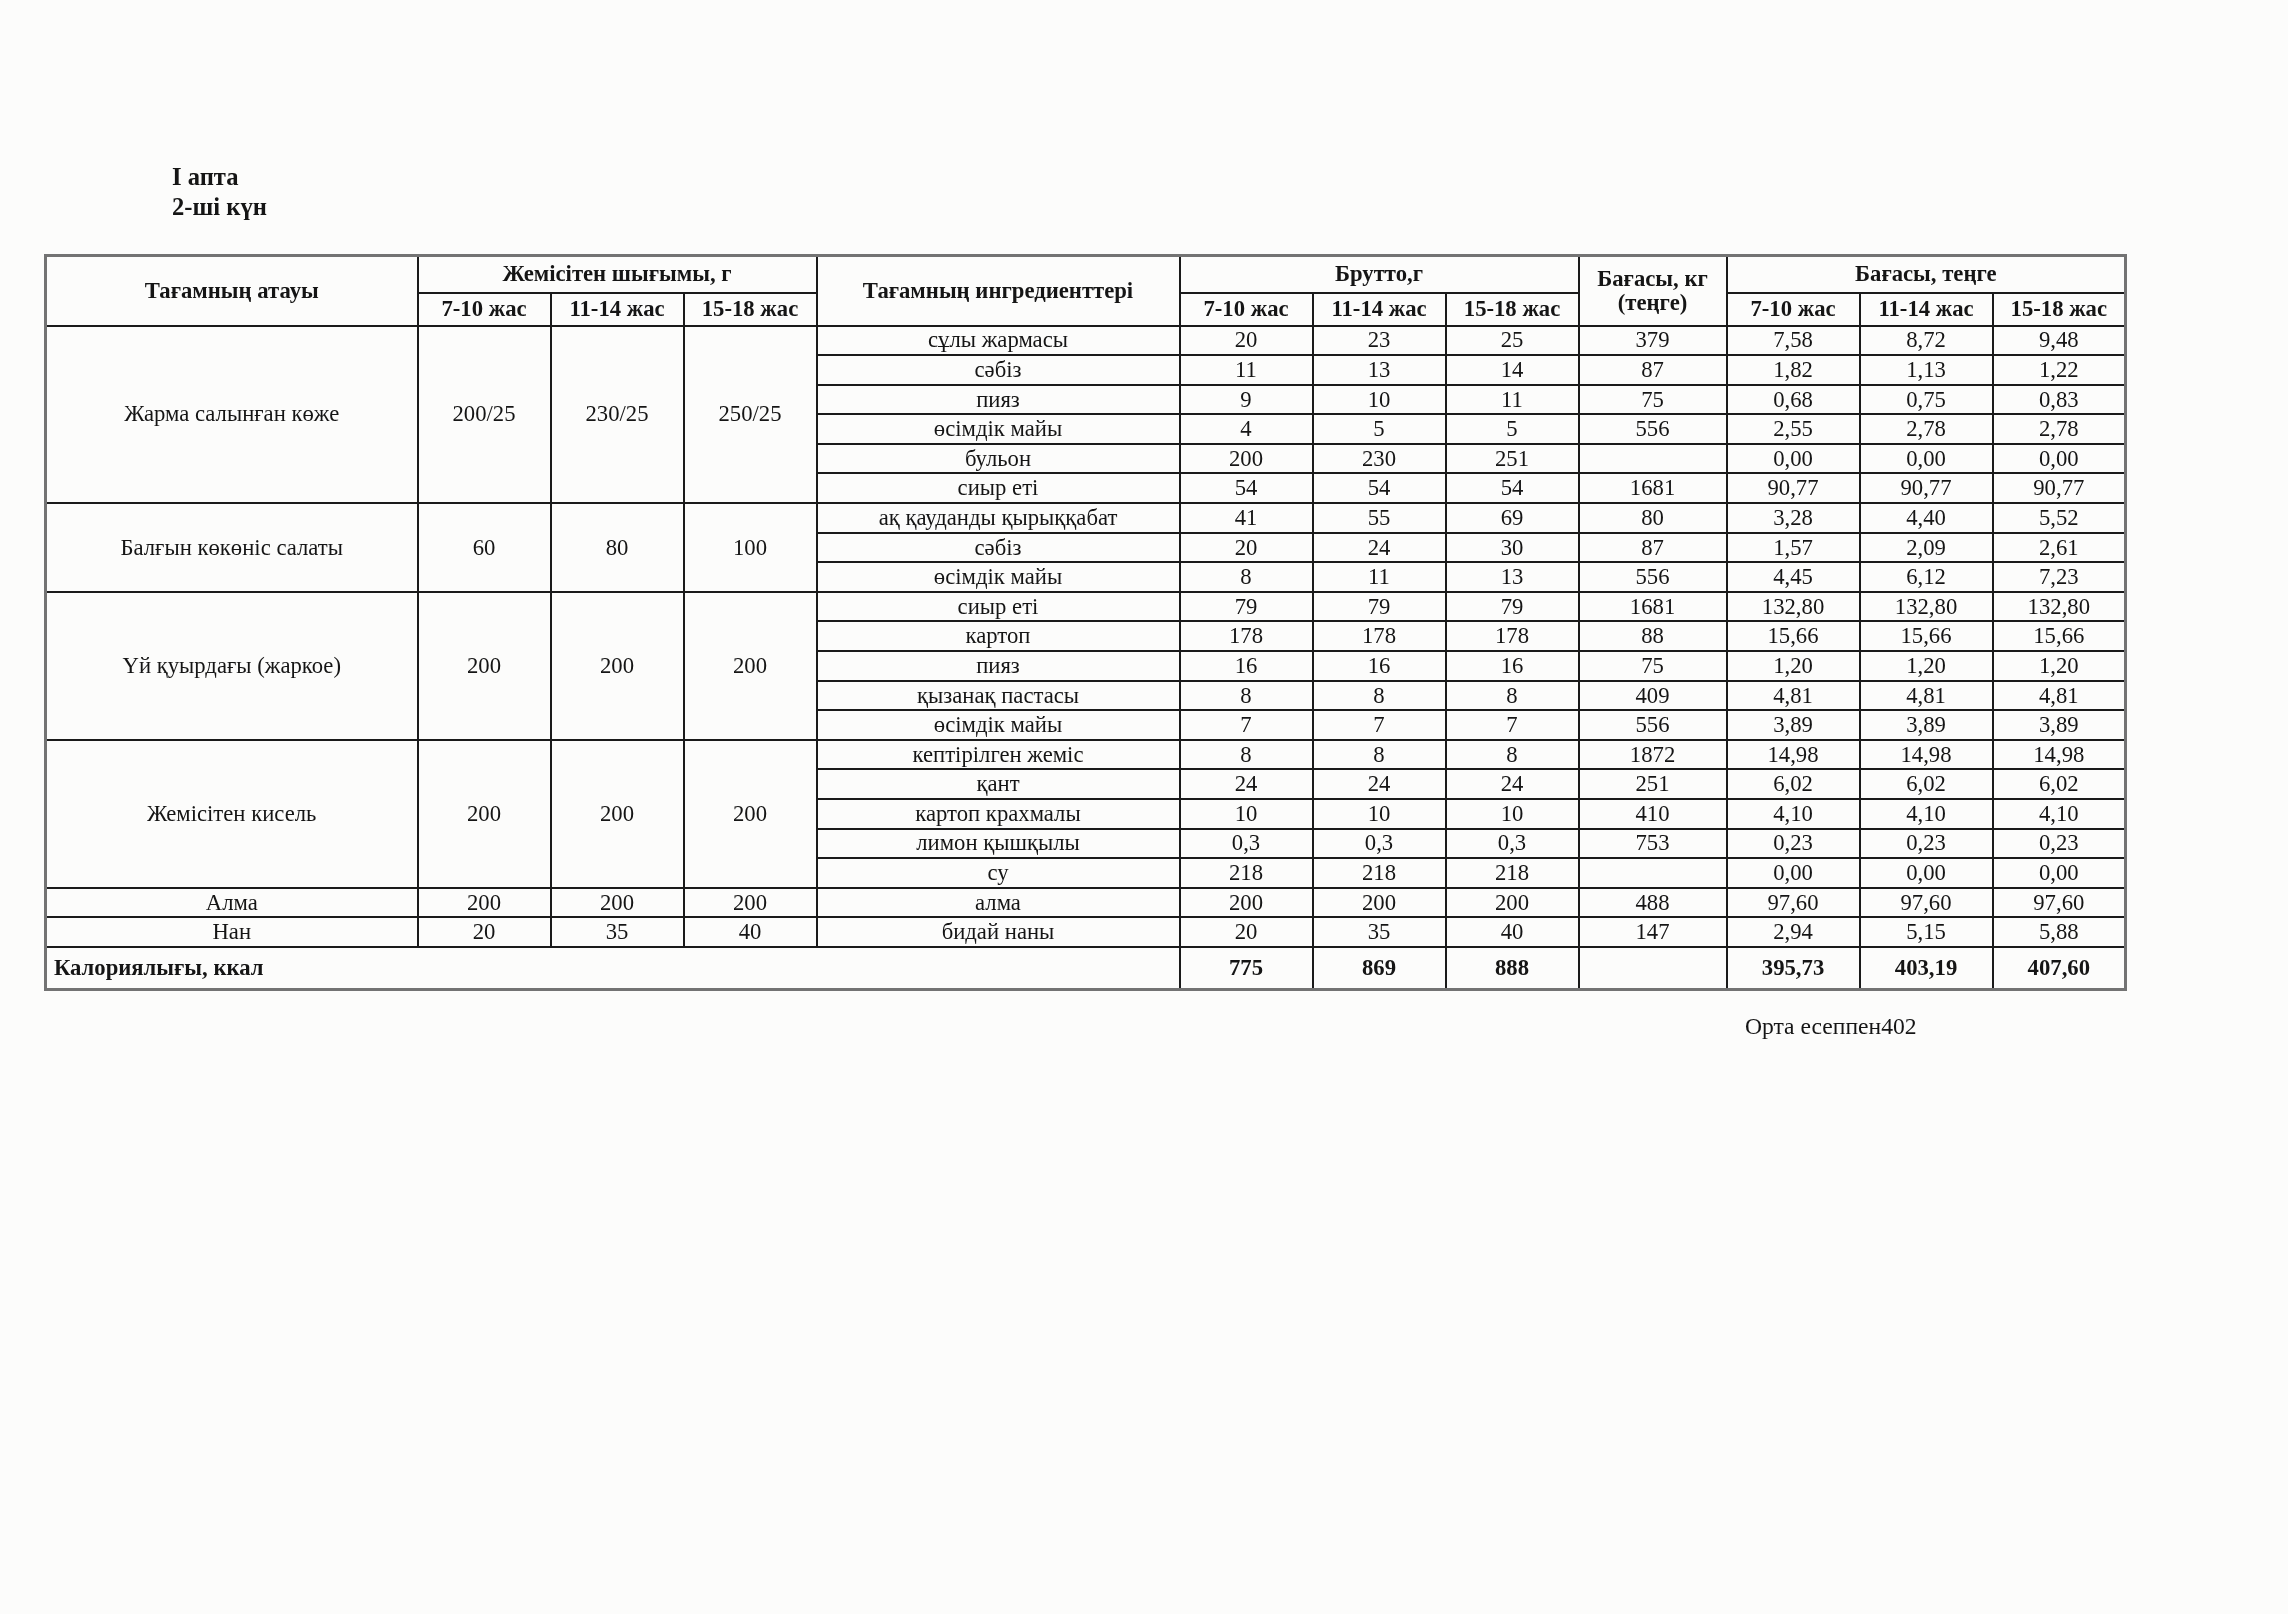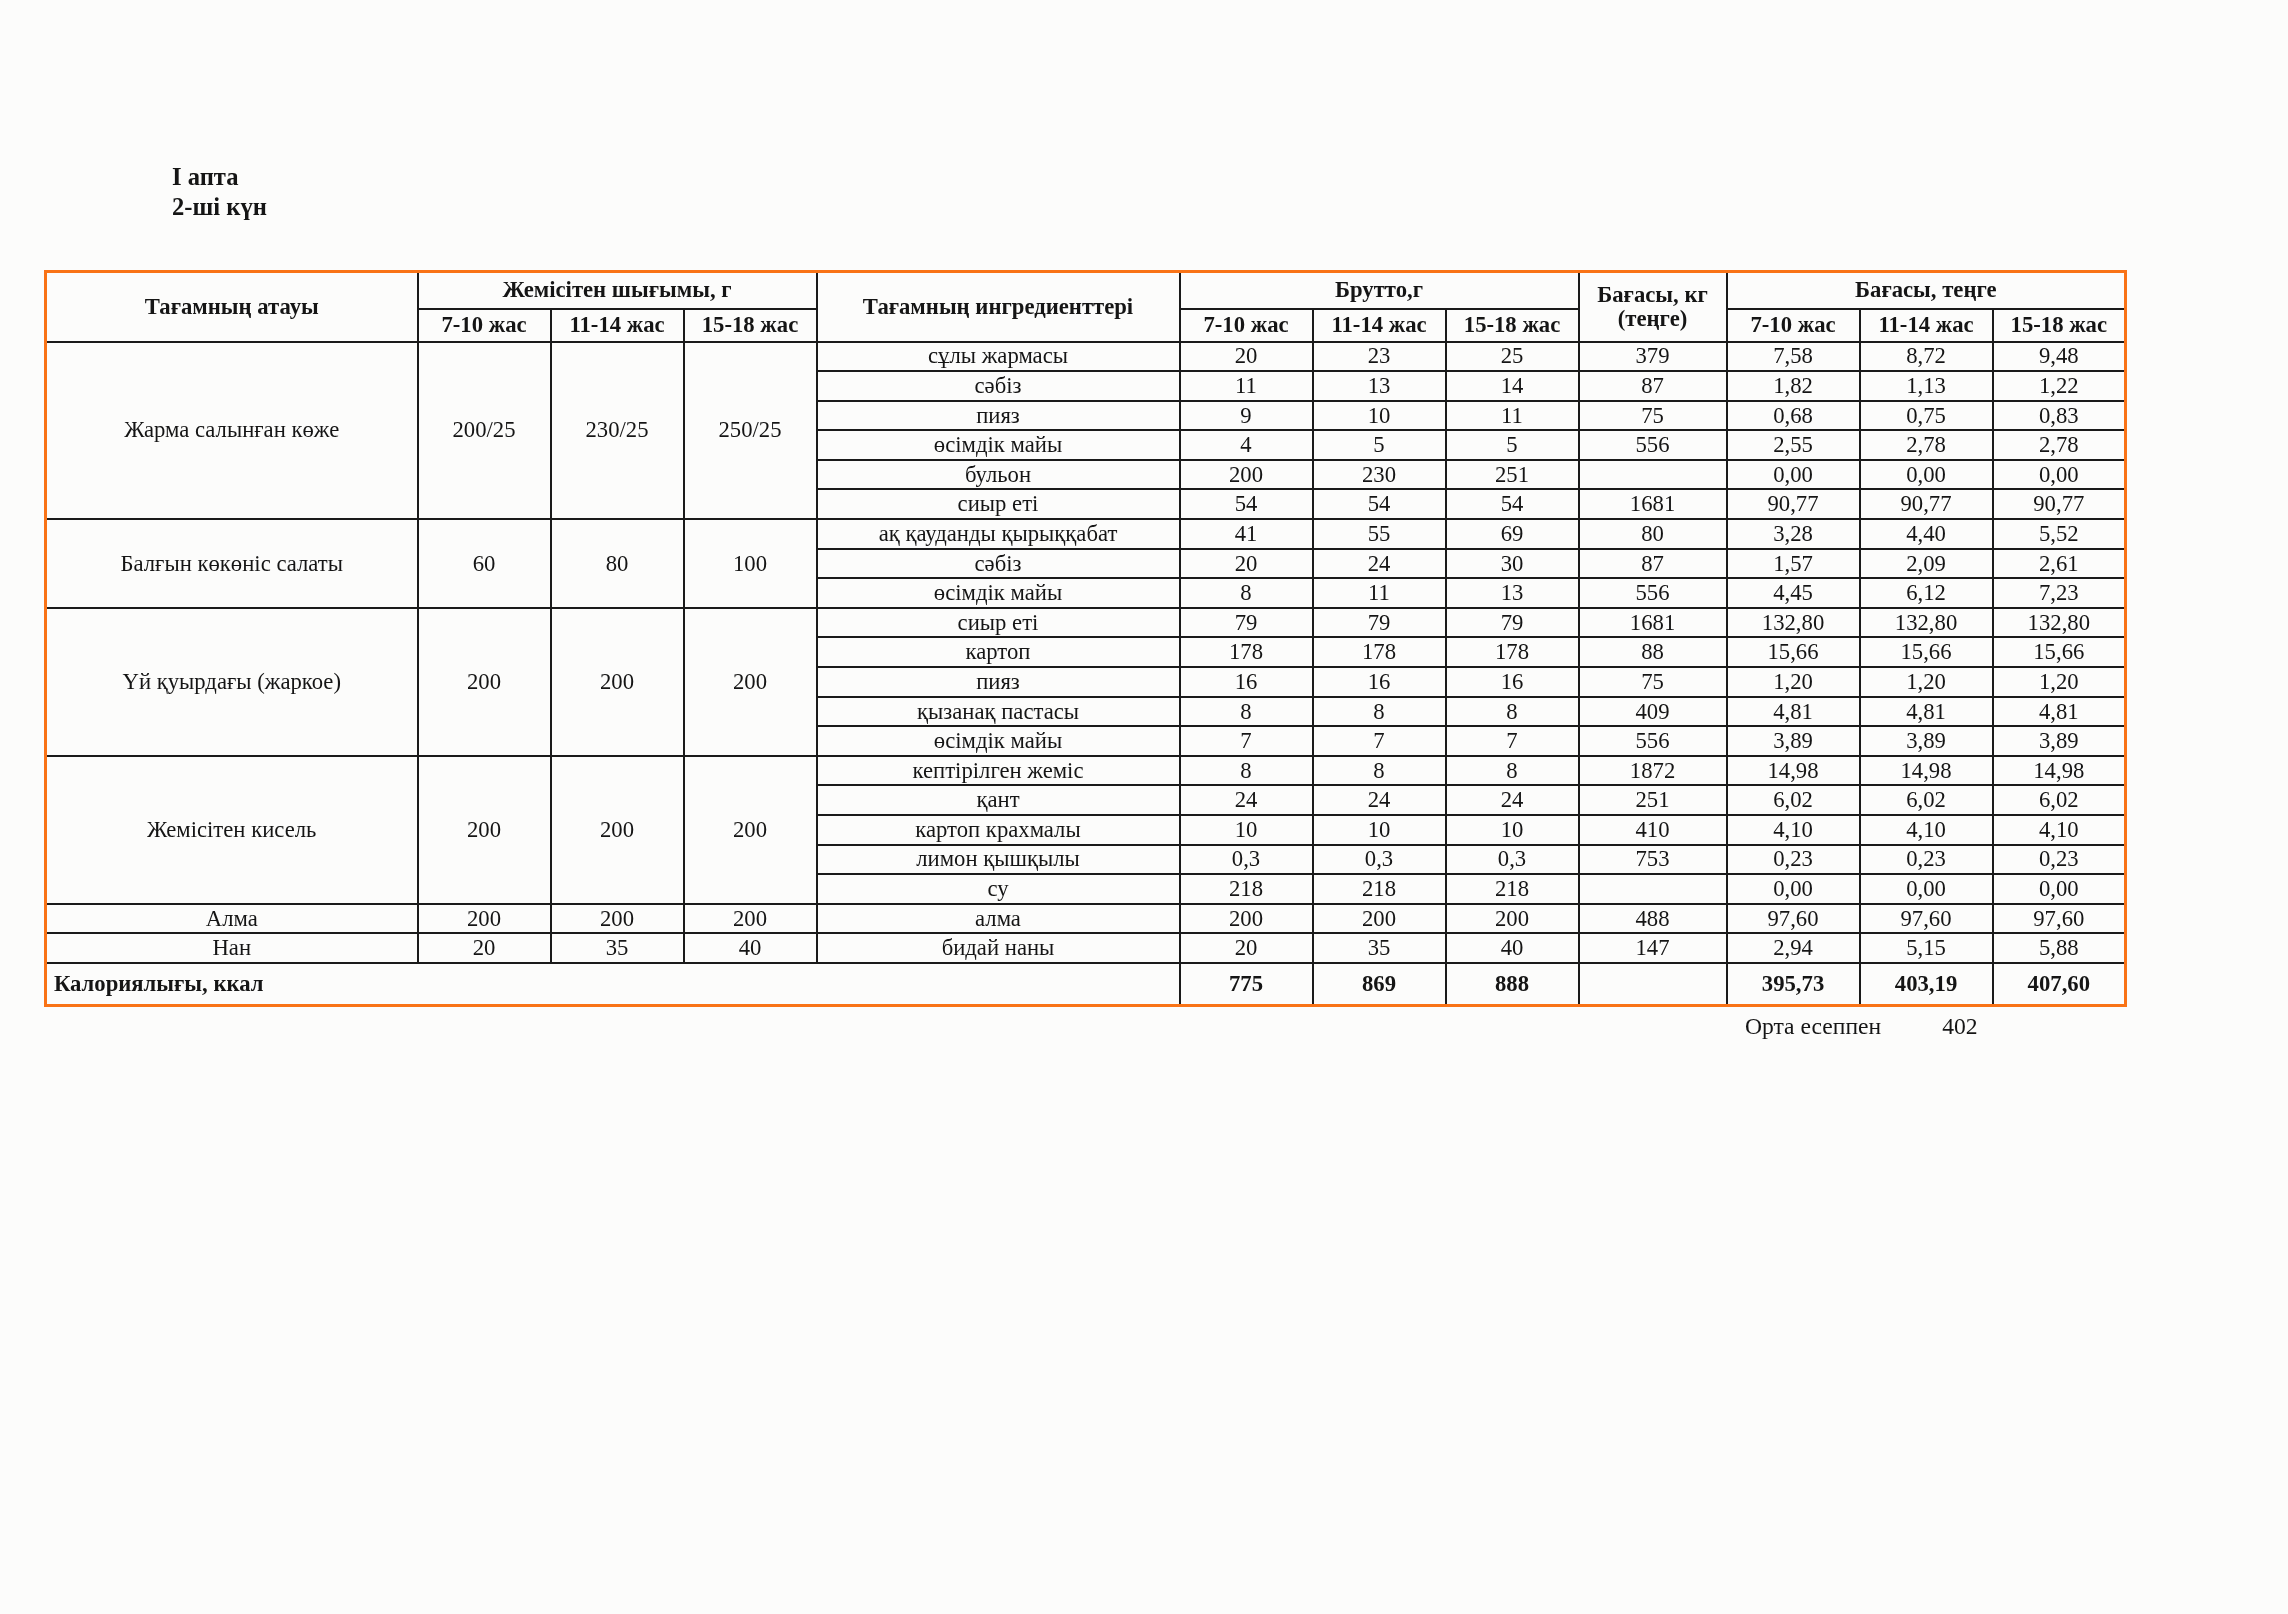--- a/index.html
+++ b/index.html
@@ -13,25 +13,25 @@
   }
   .page-heading {
     position:absolute;
     left:172px; top:162px;
     font-weight:bold;
     font-size:24.6px;
     line-height:29.6px;
   }
   table.menu {
     position:absolute;
-    left:44px; top:270px;
+    left:44px; top:254px;
     width:2079px;
     border-collapse:collapse;
     table-layout:fixed;
-    border:3px solid #f97316;
+    border:3px solid #737373;
   }
   table.menu th, table.menu td {
     border:2px solid #1a1a1a;
     font-size:22.7px;
     line-height:1.05;
     overflow:hidden;
     white-space:nowrap;
   }
   table.menu th {
     font-weight:bold;
@@ -50,21 +50,21 @@
   td.ingredient { text-align:left; padding-left:7.9px; }
   td.dish { text-align:center; }
   tr.total-row td { font-weight:bold; height:43px; }
   tr.total-row td.total-label { text-align:left; padding-left:6.9px; }
   .avg-note {
     position:absolute;
     left:1745px; top:1013px;
     font-size:23.6px;
     display:flex;
   }
-  .avg-note .avg-value { margin-left:61px; }
+  .avg-note .avg-value { }
 </style>
 </head>
 <body>
 
 <div class="page-heading">
   <div>I апта</div>
   <div>2-ші күн</div>
 </div>
 
 <table class="menu">

